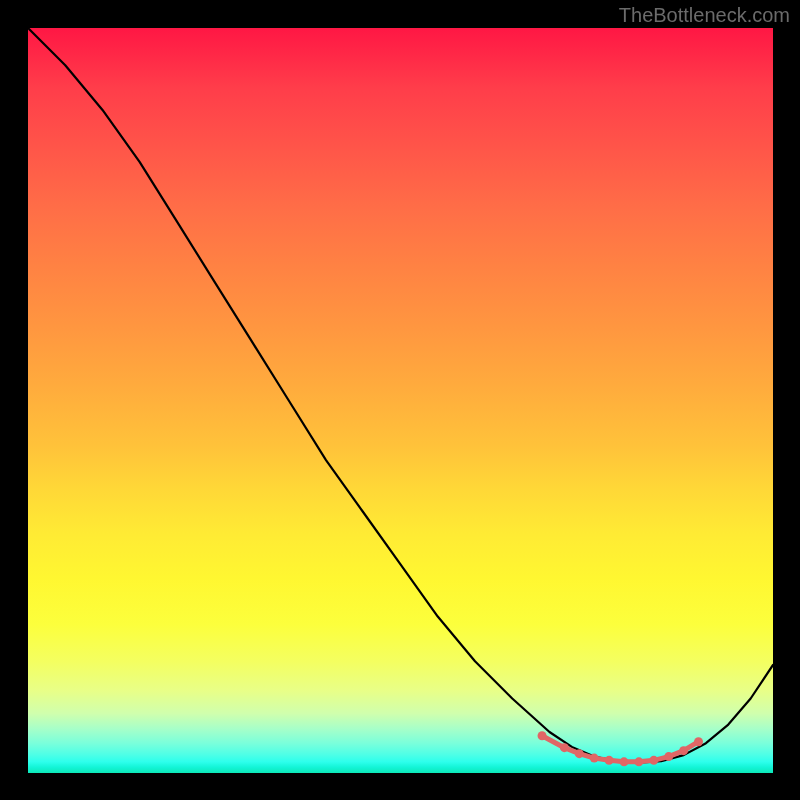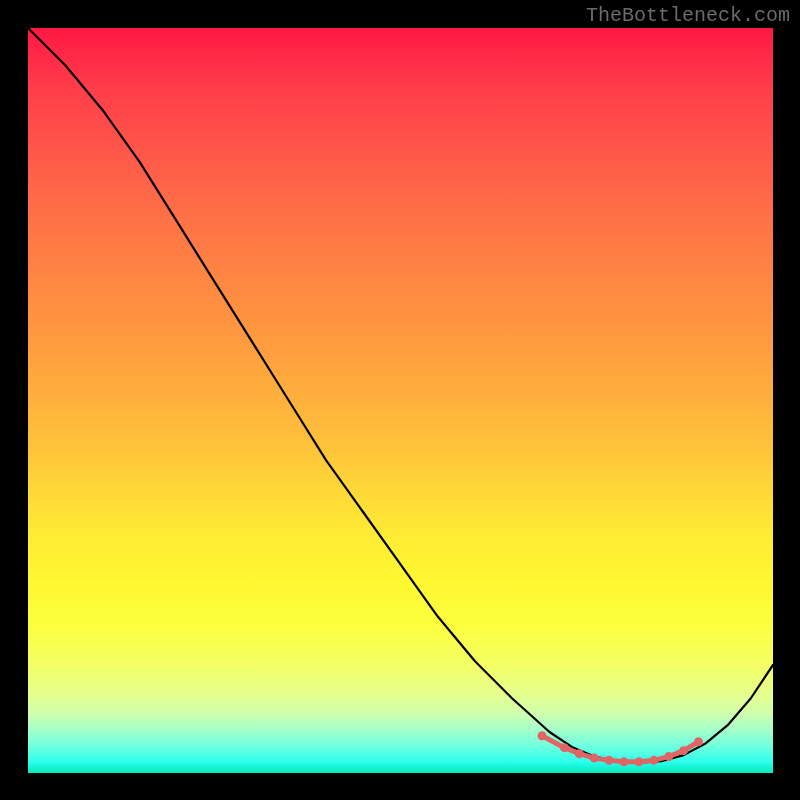--- a/index.html
+++ b/index.html
@@ -11,21 +11,20 @@
     font-family: Arial, sans-serif;
   }
   .watermark {
     position: absolute;
     top: 4px;
     right: 10px;
     color: #6b6b6b;
     font-size: 20px;
     font-weight: 500;
     z-index: 10;
-    font-family: Liberation Mono, monospace;
   }
   .plot-area {
     position: absolute;
     left: 28px;
     top: 28px;
     width: 745px;
     height: 745px;
     overflow: hidden;
   }
   .gradient-bg {

